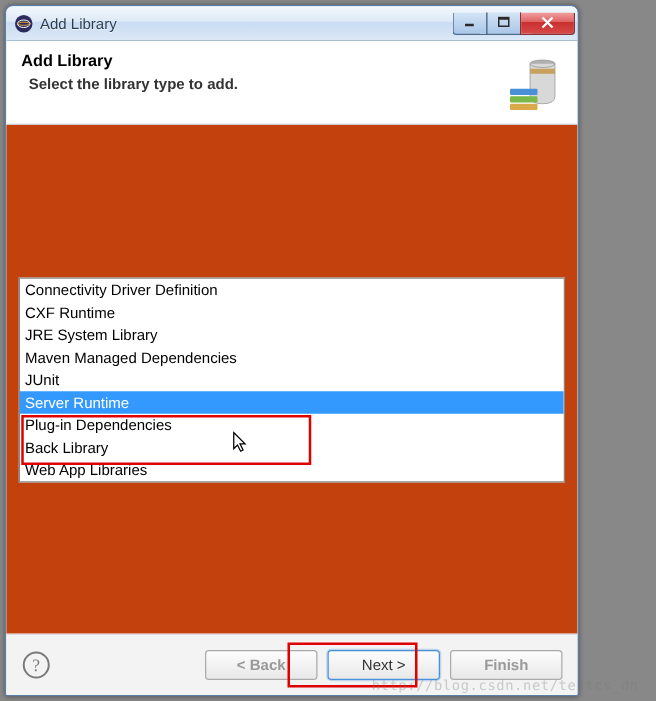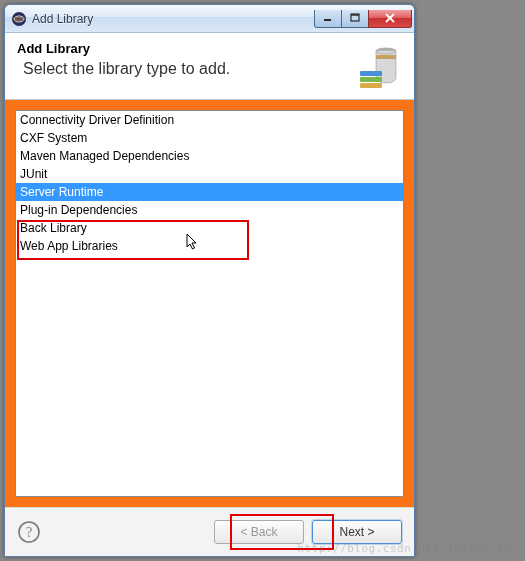--- a/index.html
+++ b/index.html
@@ -7,21 +7,21 @@
     margin: 0;
     padding: 4px;
     background: #888;
     font-family: "Segoe UI", Tahoma, sans-serif;
     font-size: 12px;
     width: 525px;
     height: 561px;
     overflow: hidden;
   }
   .window {
-    width: 411px;
+    width: 459px;
     height: 553px;
     background: #fff;
     border: 1px solid #5b7fa8;
     border-radius: 6px 6px 2px 2px;
     box-shadow: 0 0 4px rgba(0,0,0,0.4);
     display: flex;
     flex-direction: column;
     overflow: hidden;
   }
   .titlebar {
@@ -80,33 +80,35 @@
   .header-text {
     flex: 1;
   }
   .header-title {
     font-weight: bold;
     font-size: 13px;
     color: #000;
     margin-bottom: 4px;
   }
   .header-desc {
-    font-size: 16px;
+    font-size: 12px;
     color: #333;
     padding-left: 6px;
+    font-weight: bold;
   }
   .header-icon {
     width: 48px; height: 48px;
     flex-shrink: 0;
   }
   .content {
     flex: 1;
     padding: 10px;
-    background: #f97316;
-    display: flex;
+    background: #c2410c;
+    display: flex;
+    align-items: center;
   }
   .listbox {
     flex: 1;
     background: #fff;
     border: 1px solid #888;
     overflow: hidden;
     position: relative;
   }
   .list-item {
     padding: 1px 4px;
@@ -156,20 +158,21 @@
     background: linear-gradient(to bottom, #fdfdfd, #e8e8e8);
     border: 1px solid #aaa;
     border-radius: 3px;
     display: flex;
     align-items: center;
     justify-content: center;
     color: #333;
   }
   .btn.disabled {
     color: #999;
+    font-weight: bold;
   }
   .btn.default {
     border: 1px solid #4a90d9;
     box-shadow: 0 0 0 1px rgba(74,144,217,0.3);
   }
   .red-box-btn {
     position: absolute;
     border: 2px solid #e00000;
     pointer-events: none;
     left: 225px;
@@ -237,21 +240,22 @@
         <rect x="6" y="30" width="22" height="5" rx="1" fill="#4a90d9"></rect>
         <rect x="6" y="36" width="22" height="5" rx="1" fill="#7ab84a"></rect>
         <rect x="6" y="42" width="22" height="5" rx="1" fill="#d9a94a"></rect>
       </svg>
     </span>
   </div>
 
   <div class="content">
     <div class="listbox">
       <div class="list-item">Connectivity Driver Definition</div>
-      <div class="list-item">CXF System</div>
+      <div class="list-item">CXF Runtime</div>
+      <div class="list-item">JRE System Library</div>
       <div class="list-item">Maven Managed Dependencies</div>
       <div class="list-item">JUnit</div>
       <div class="list-item selected">Server Runtime</div>
       <div class="list-item">Plug-in Dependencies</div>
       <div class="list-item">Back Library</div>
       <div class="list-item">Web App Libraries</div>
       <div class="red-box-list"></div>
       <span class="cursor">
         <svg width="14" height="18" viewBox="0 0 14 18">
           <path d="M1 1 L1 14 L4 11 L6.5 16 L8.5 15 L6 10 L10 10 Z" fill="#fff" stroke="#000" stroke-width="1"></path>
@@ -262,18 +266,19 @@
 
   <div class="button-bar">
     <span class="help-icon">
       <svg viewBox="0 0 24 24">
           <circle cx="12" cy="12" r="10" fill="none" stroke="#7a7a7a" stroke-width="1.6"></circle>
           <text x="12" y="17" text-anchor="middle" font-size="14" fill="#7a7a7a" font-family="Georgia">?</text>
         </svg>
     </span>
     <div class="btn disabled">&lt; Back</div>
     <div class="btn default">Next &gt;</div>
+    <div class="btn disabled">Finish</div>
     <div class="red-box-btn"></div>
   </div>
 
 </div>
 
 <div class="watermark">http://blog.csdn.net/testcs_dn</div>
 
 </body></html>

